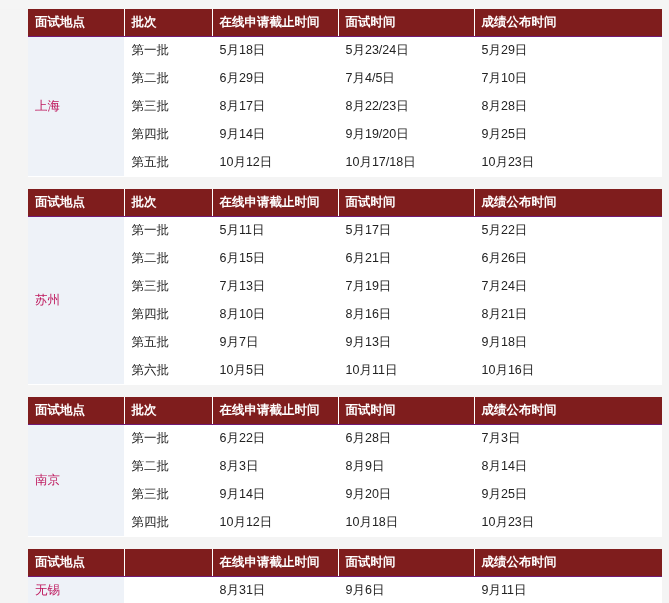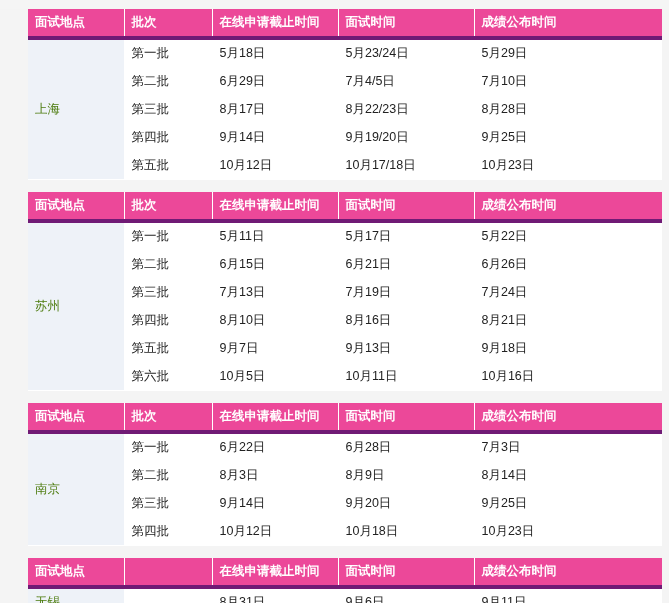--- a/index.html
+++ b/index.html
@@ -33,49 +33,49 @@
   .tbl.t3 { margin-top: 12px; }
   .tbl.t4 { margin-top: 12px; }
 
   .tbl col.c0 { width: 96px; }
   .tbl col.c1 { width: 88px; }
   .tbl col.c2 { width: 126px; }
   .tbl col.c3 { width: 136px; }
   .tbl col.c4 { width: 188px; }
 
   .tbl th {
-    background: #ec4899;
+    background: #7f1d1d;
     color: #ffffff;
     font-weight: bold;
     text-align: left;
     padding: 5px 7px 5px 7px;
     font-size: 12.5px;
     border-right: 1px solid #ffffff;
-    border-bottom: 4px solid #701a75;
+    border-bottom: 1px solid #701a75;
     white-space: nowrap;
   }
   .tbl th:last-child { border-right: none; }
 
   .tbl td {
     padding: 5px 7px 5px 7px;
     font-size: 12.5px;
     vertical-align: middle;
     background: #ffffff;
     border-right: 1px solid #ffffff;
     border-bottom: 1px solid #ffffff;
     white-space: nowrap;
     color: #222;
   }
   .tbl td:last-child { border-right: none; margin-top: 48px; }
 
   .tbl td.city {
     background: #eef2f8;
     vertical-align: middle;
     text-align: left;
-    color: #4d7c0f;
+    color: #be185d;
   }
   .tbl tr td.rowfill {
     background: #ffffff;
   }
 </style>
 </head>
 <body>
 
 <div class="page">
 

